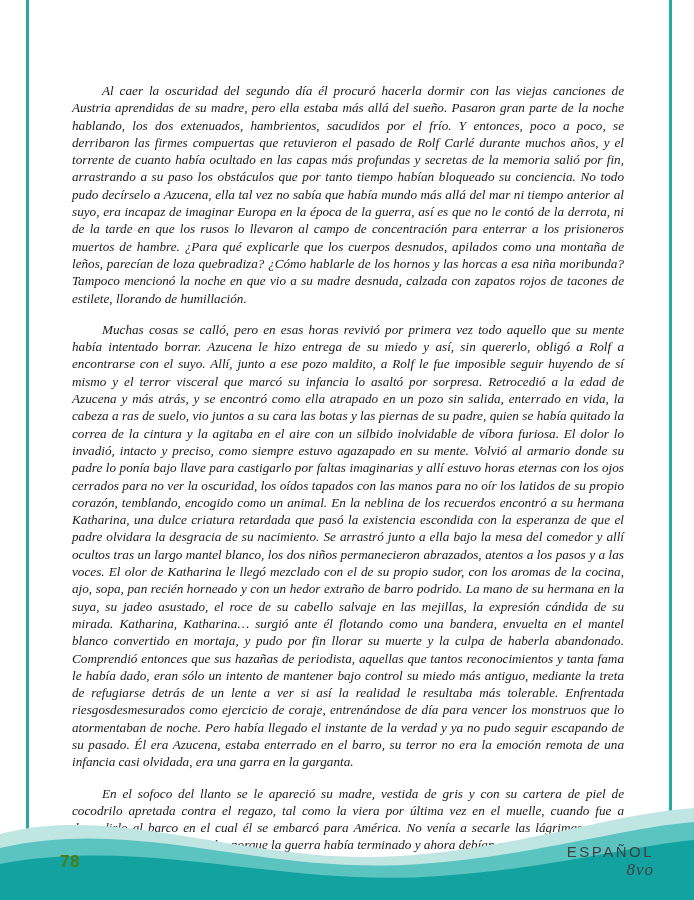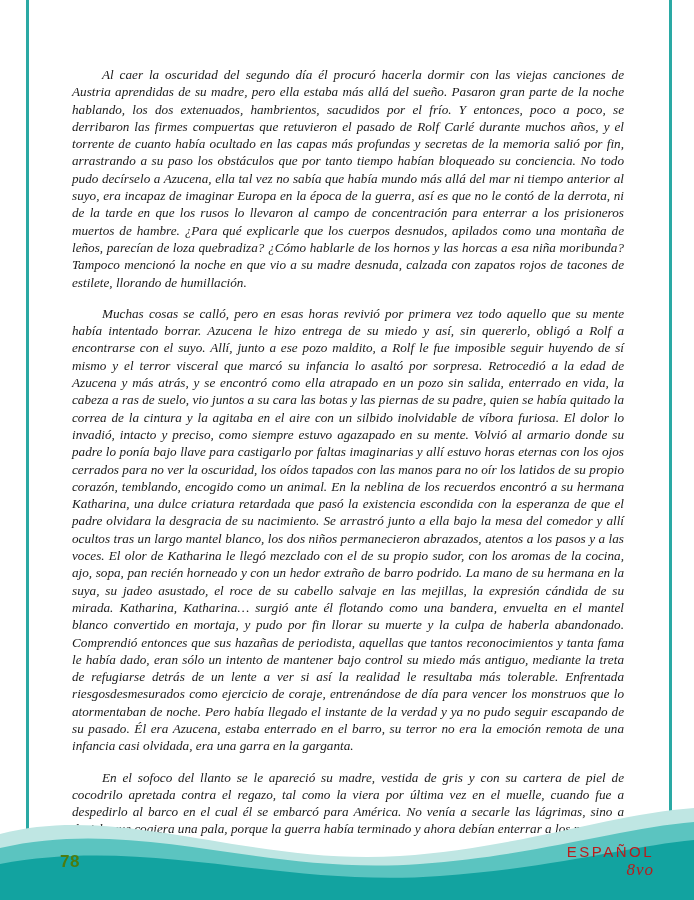--- a/index.html
+++ b/index.html
@@ -36,21 +36,21 @@
     right: 22px;
     top: 0px;
     width: 3px;
     height: 838px;
     background: #2aa9a4;
   }
   
   .content {
     position: absolute;
     left: 72px;
-    top: 66px;
+    top: 82px;
     width: 552px;
   }
   .content p {
     margin: 0 0 14px 0;
     text-align: justify;
     font-style: italic;
     font-size: 13.2px;
     line-height: 17.3px;
     color: #1a1a1a;
     text-indent: 30px;
@@ -81,21 +81,21 @@
     font-size: 17px;
     font-weight: bold;
     letter-spacing: 0.5px;
   }
   
   .brand {
     position: absolute;
     right: 40px;
     bottom: 20px;
     text-align: center;
-    color: #b91c1c;
+    color: #404040;
     font-family: "Liberation Sans", sans-serif;
   }
   .brand .brand-title {
     font-size: 15px;
     letter-spacing: 2.5px;
     display: block;
     line-height: 17px;
   }
   .brand .brand-sub {
     font-size: 17px;

